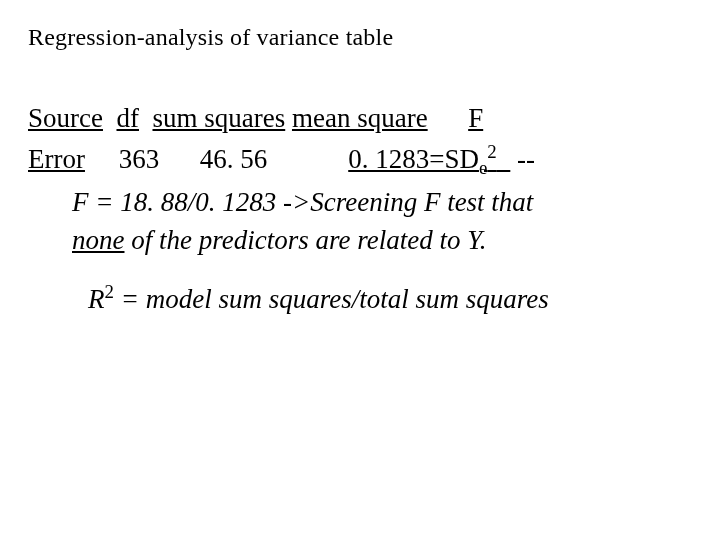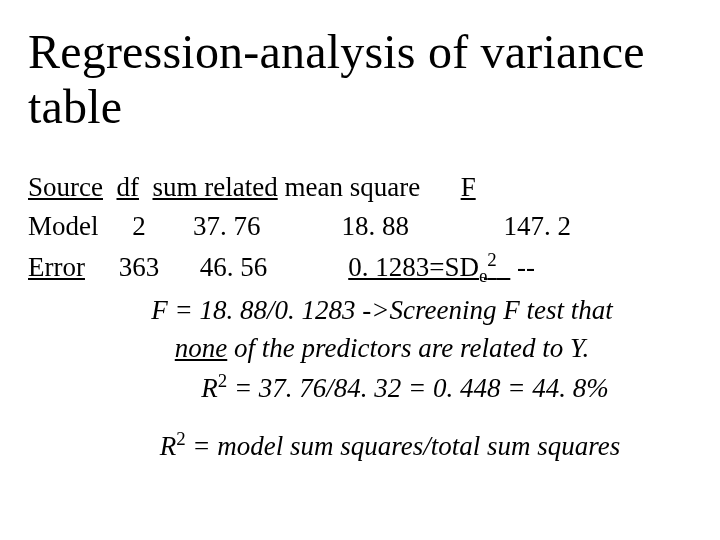--- a/index.html
+++ b/index.html
@@ -5,60 +5,57 @@
     * { margin: 0; padding: 0; box-sizing: border-box; }
     body {
       width: 720px;
       height: 540px;
       background: #fff;
       font-family: "Times New Roman", Times, serif;
       color: #000;
       padding: 24px 28px;
     }
     .title {
-      font-size: 48px;
+      font-size: 24px;
       font-weight: 400;
-      margin-bottom: 34px;
+      margin-bottom: 48px;
       letter-spacing: 0.2px;
     }
     .table {
       font-size: 27px;
       line-height: 1.45;
     }
     .row { white-space: pre; }
     .hdr .c1 { text-decoration: underline; font-family: Liberation Serif, serif; }
     .hdr .c2 { text-decoration: underline; }
     .hdr .c3 { text-decoration: underline; }
-    .hdr .c4 { }
+    .hdr .c4 { text-decoration: underline; }
     .hdr .c5 { text-decoration: underline; }
     .u { text-decoration: underline; margin-top: 26px; }
     .sub { vertical-align: sub; font-size: 0.7em; }
     .sup { vertical-align: super; font-size: 0.7em; }
     .explain {
       font-size: 27px;
       font-style: italic;
       line-height: 1.4;
       margin-top: 2px;
-      text-align: center;
     }
     .explain .line { display: block; }
     .indent1 { padding-left: 44px; }
     .indent3 { padding-left: 90px; }
     .indent4 { padding-left: 60px; margin-top: 19px; }
     .normal { font-style: normal; }
   </style>
 </head>
 <body>
 
 <div class="title">Regression-analysis of variance table</div>
 
 <div class="table">
-  <div class="row hdr"><span class="c1">Source</span>  <span class="c2">df</span>  <span class="c3">sum related</span> <span class="c4">mean square</span>      <span class="c5">F</span></div>
-  <div class="row"><span>Model</span>     <span>2</span>       <span>37. 76</span>            <span>18. 88</span>              <span>147. 2</span></div>
+  <div class="row hdr"><span class="c1">Source</span>  <span class="c2">df</span>  <span class="c3">sum squares</span> <span class="c4">mean square</span>      <span class="c5">F</span></div>
   <div class="row"><span class="u">Error</span>     <span>363</span>      <span>46. 56</span>            <span class="u"><span>0. 1283=SD</span><span class="sub">e</span><span class="sup">2</span>  </span> <span>--</span></div>
 </div>
 
 <div class="explain">
   <span class="line indent1">F = 18. 88/0. 1283 -&gt;Screening F test that</span>
   <span class="line indent1"><span class="u">none</span><span> of the predictors are related to Y.</span></span>
-  <span class="line indent3"><span>R</span><span class="sup normal">2</span><span> = 37. 76/84. 32 = 0. 448 = 44. 8%</span></span>
   <span class="line indent4"><span>R</span><span class="sup normal">2</span><span> = model sum squares/total sum squares</span></span>
 </div>
 
 </body></html>

